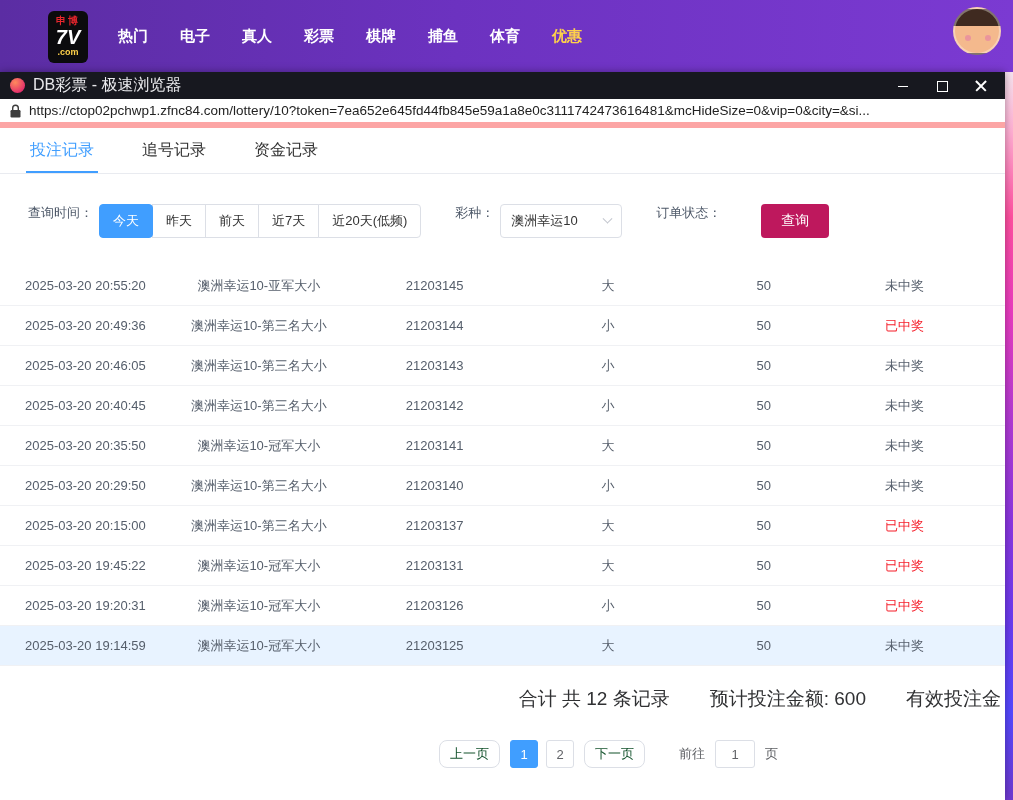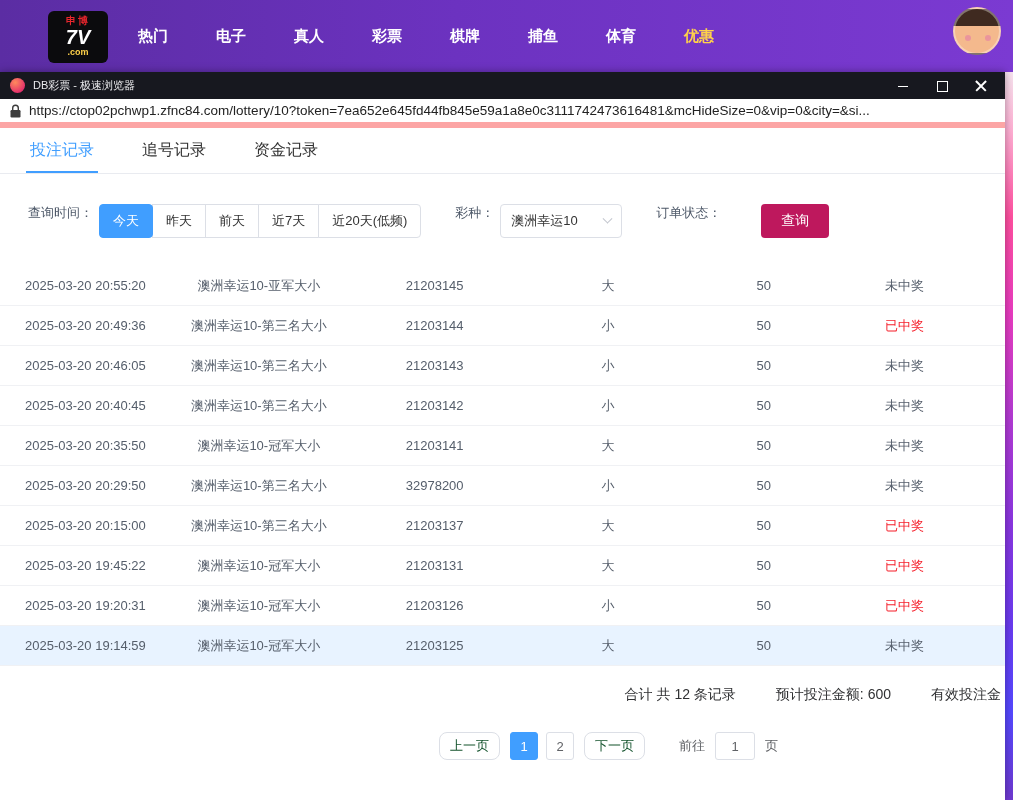--- a/index.html
+++ b/index.html
@@ -4,26 +4,26 @@
 <style>
   * { margin:0; padding:0; box-sizing:border-box; }
   html,body { width:1013px; height:800px; overflow:hidden; background:#fff;
               font-family:"Liberation Sans", sans-serif; }
 
   
   .site-nav { position:absolute; top:0; left:0; width:1013px; height:72px;
               background:linear-gradient(90deg,#5b2da3 0%,#6c32c0 45%,#7b3ad2 100%);
               display:flex; align-items:flex-start; }
   .nav-inner { display:flex; align-items:center; height:66px; }
-  .logo { width:60px; height:52px; background:#0b0b0d; border-radius:6px; margin:7px 0 0 48px;
+  .logo { width:40px; height:52px; background:#0b0b0d; border-radius:6px; margin:7px 0 0 48px;
           display:flex; flex-direction:column; align-items:center; justify-content:center; line-height:1; }
   .logo-top { color:#e8262d; font-size:10px; font-weight:bold; letter-spacing:2px; }
   .logo-mid { color:#fff; font-size:20px; font-weight:bold; font-style:italic; margin-top:1px; }
   .logo-bottom { color:#ffd24a; font-size:9px; font-weight:bold; margin-top:1px; }
-  .nav-menu { display:flex; gap:48px; margin:7px 16px 0 30px; height:52px; align-items:center; }
+  .nav-menu { display:flex; gap:32px; margin:7px 16px 0 30px; height:52px; align-items:center; }
   .nav-item { color:#fff; font-size:15px; font-weight:bold; cursor:pointer; white-space:nowrap; }
   .nav-item.gold { color:#ffd24a; }
   .avatar { position:absolute; right:12px; top:7px; width:48px; height:48px; border-radius:50%;
             background:linear-gradient(180deg,#3f2a20 0%,#3f2a20 38%,#f4b98d 38%);
             border:2px solid rgba(255,255,255,.35); overflow:hidden; cursor:pointer; }
   .avatar::after { content:''; position:absolute; left:10px; top:26px; width:6px; height:6px;
                    border-radius:50%; background:#e88ca0; box-shadow:20px 0 0 #e88ca0; opacity:.8; }
 
   
   .right-strip { position:absolute; top:72px; right:0; width:8px; height:728px;
@@ -31,21 +31,21 @@
                             #b13ad4 48%,#8a36e0 62%,#6a3bf0 76%,#5548ff 88%,#6f39cf 100%); }
 
   
   .window { position:absolute; top:72px; left:0; width:1005px; height:728px; background:#fff;
             overflow:hidden; box-shadow:0 0 8px rgba(0,0,0,.35); display:flex; flex-direction:column; }
 
   .titlebar { height:27px; background:#17181f; display:flex; align-items:center; padding:0 10px; flex:0 0 auto; }
   .title-icon { width:15px; height:15px; border-radius:50%; margin-right:8px;
                 background:radial-gradient(circle at 35% 30%, #ff8a5c, #e5336b 70%, #b1206a);
                 color:#fff; font-size:9px; font-weight:bold; display:flex; align-items:center; justify-content:center; }
-  .title-text { color:#e9e9ec; font-size:11px; }
+  .title-text { color:#e9e9ec; font-size:16px; }
   .win-controls { margin-left:auto; display:flex; gap:27px; align-items:center; padding-right:8px; }
   .wc { width:12px; height:12px; position:relative; cursor:pointer; }
   .wc.min::before { content:''; position:absolute; left:1px; right:1px; top:6px; height:1.5px; background:#fff; }
   .wc.max::before { content:''; position:absolute; left:1px; top:1px; width:9px; height:9px; border:1.5px solid #fff; }
   .wc.close::before,.wc.close::after { content:''; position:absolute; left:-1px; top:5.5px; width:14px; height:1.6px; background:#fff; }
   .wc.close::before { transform:rotate(45deg); }
   .wc.close::after  { transform:rotate(-45deg); }
 
   .urlbar { height:29px; background:#fff; border-bottom:6px solid #fca5a5; display:flex;
             align-items:center; padding:0 10px; flex:0 0 auto; }
@@ -84,21 +84,21 @@
   .table { margin-top:28px; flex:0 0 auto; }
   .thead,.trow { display:grid; grid-template-columns:17% 17.5% 17.5% 17% 14% 14%; align-items:center;
                  text-align:center; }
   .thead { height:32px; background:#f4f5f8; color:#5a6472; font-size:13px; }
   .trow { height:40px; font-size:13px; color:#555e6b; border-bottom:1px solid #f0f1f4; cursor:default; }
   .trow.highlight { background:#e8f3ff; }
   .td.status.win { color:#f5222d; }
 
   
   .summary { display:flex; justify-content:flex-end; gap:40px; margin-top:20px; padding-right:4px;
-             font-size:14px; color:#303133; white-space:nowrap; flex:0 0 auto; }
+             font-size:19px; color:#303133; white-space:nowrap; flex:0 0 auto; }
 
   
   .pagination { display:flex; justify-content:center; align-items:center; gap:10px; margin-top:28px;
                 font-size:13px; color:#606266; transform:translateX(106px); flex:0 0 auto; }
   .page-btn { min-width:58px; height:28px; border:1px solid #dcdfe6; background:#fff; border-radius:8px;
               color:#14532d; font-size:13px; padding:0 10px; cursor:pointer; font-family:inherit; }
   .page-nums { display:flex; gap:8px; }
   .page-num { width:28px; height:28px; border:1px solid #dcdfe6; background:#fff; border-radius:3px;
               color:#606266; font-size:13px; cursor:pointer; font-family:inherit; }
   .page-num.active { background:#409eff; border-color:#409eff; color:#fff; }
@@ -214,21 +214,21 @@
           <div class="td">2025-03-20 20:35:50</div>
           <div class="td">澳洲幸运10-冠军大小</div>
           <div class="td">21203141</div>
           <div class="td">大</div>
           <div class="td">50</div>
           <div class="td status">未中奖</div>
         </div>
         <div class="trow">
           <div class="td">2025-03-20 20:29:50</div>
           <div class="td">澳洲幸运10-第三名大小</div>
-          <div class="td">32978200</div>
+          <div class="td">21203140</div>
           <div class="td">小</div>
           <div class="td">50</div>
           <div class="td status">未中奖</div>
         </div>
         <div class="trow">
           <div class="td">2025-03-20 20:15:00</div>
           <div class="td">澳洲幸运10-第三名大小</div>
           <div class="td">21203137</div>
           <div class="td">大</div>
           <div class="td">50</div>

